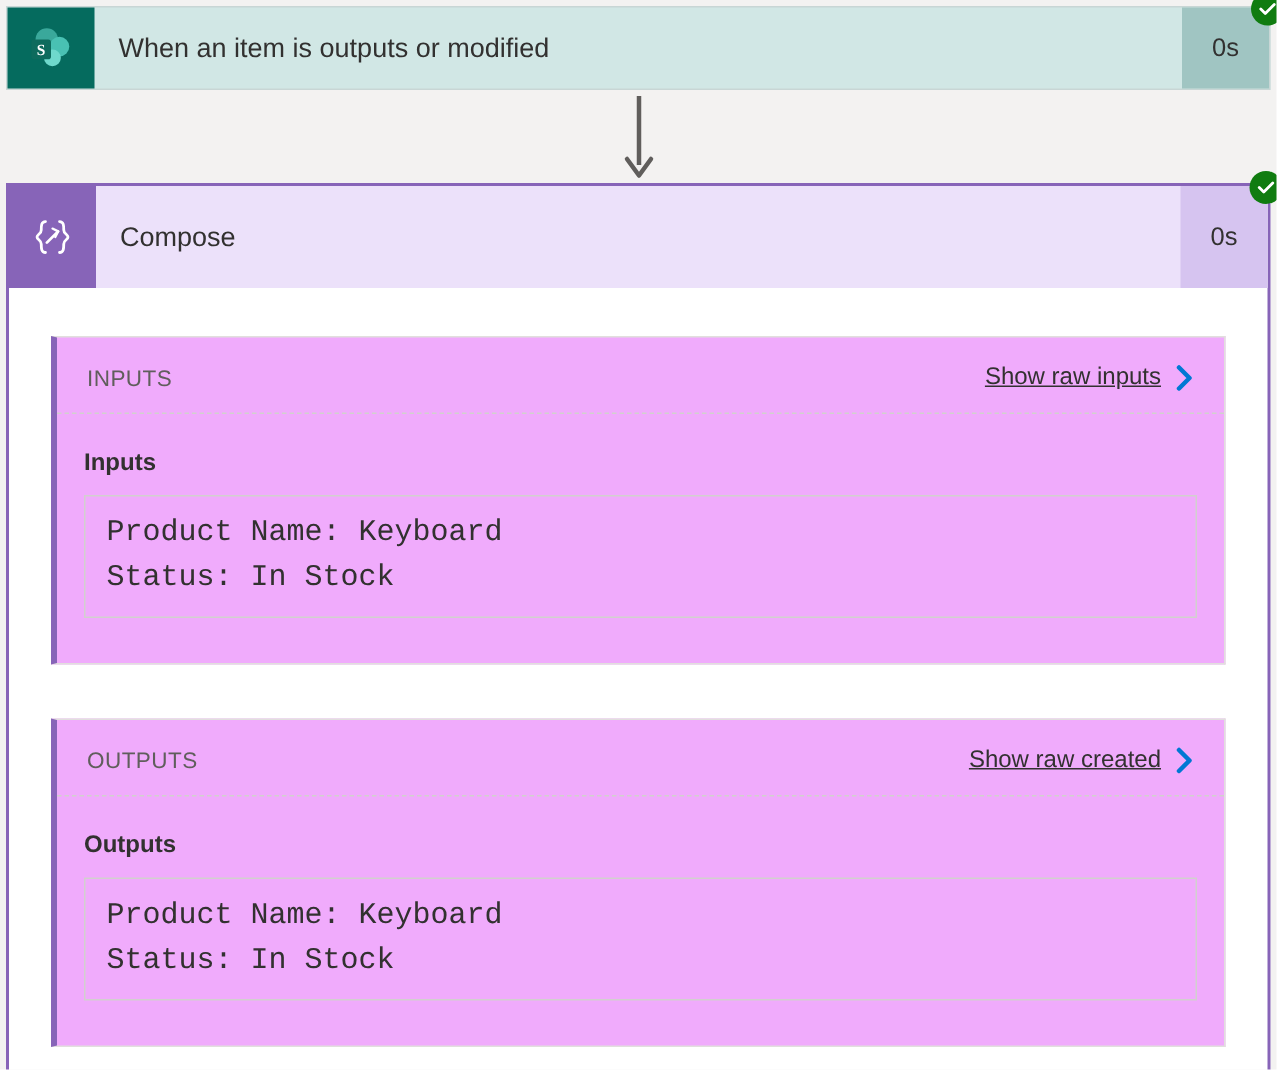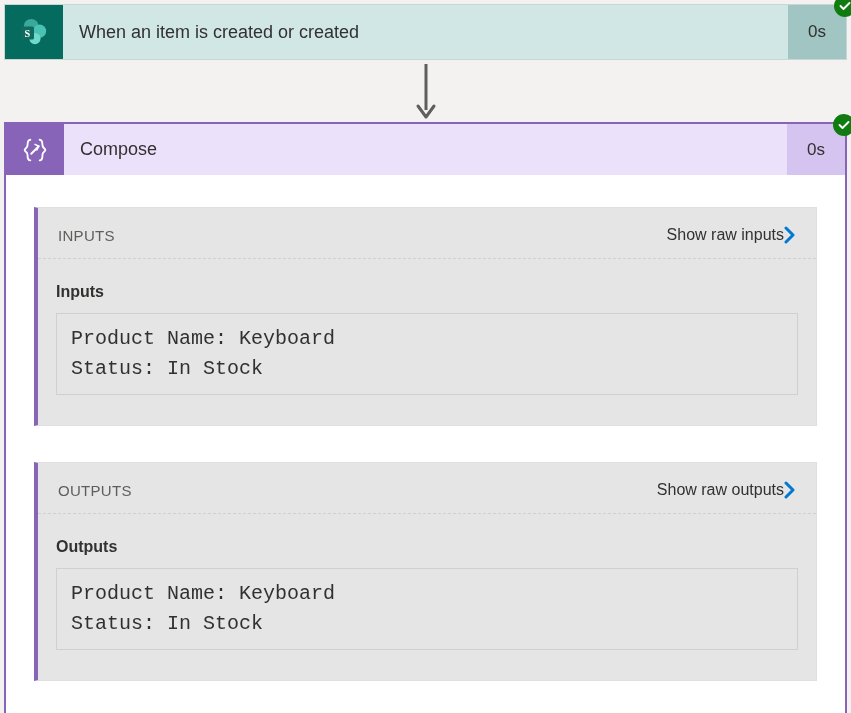--- a/index.html
+++ b/index.html
@@ -87,21 +87,21 @@
       position: relative;
       border: 2px solid #8764b8;
       background: #fff;
       display: flex;
       flex-direction: column;
     }
     .compose-header {
       display: flex;
       align-items: stretch;
       background: #ece1fa;
-      height: 51px;
+      height: 68px;
     }
     .compose-icon {
       width: 58px;
       background: #8764b8;
       display: flex;
       align-items: center;
       justify-content: center;
       flex-shrink: 0;
     }
     .compose-title {
@@ -122,43 +122,45 @@
       color: #323130;
       flex-shrink: 0;
     }
     .card-body {
       padding: 32px 28px 36px 28px;
     }
     .section-panel {
       border: 1px solid #e1dfdd;
       border-left: 4px solid #8764b8;
       margin-bottom: 36px;
-      background: #e5e5e5;
+      background: #f0abfc;
     }
     .section-panel:last-child {
       margin-bottom: 16px;
     }
     .section-head {
       display: flex;
       justify-content: space-between;
       align-items: center;
       padding: 18px 20px 14px 20px;
       border-bottom: 1px dashed #d2d0ce;
     }
     .section-head-label {
       font-size: 15px;
       color: #605e5c;
       letter-spacing: 0.3px;
     }
     .show-raw {
       display: flex;
       align-items: center;
+      gap: 10px;
       font-size: 16px;
       color: #323130;
       cursor: pointer;
+      text-decoration: underline;
     }
     .show-raw svg {
       color: #0078d4;
     }
     .section-body {
       padding: 24px 18px 30px 18px;
     }
     .sub-label {
       font-size: 16px;
       font-weight: 600;
@@ -185,21 +187,21 @@
       <div class="sp-logo">
         <svg viewBox="0 0 32 32" width="30" height="30">
           <circle cx="13" cy="10" r="8" fill="#3aa89b"></circle>
           <circle cx="22" cy="15" r="7" fill="#49c1b3"></circle>
           <circle cx="17" cy="23" r="6" fill="#6fd9cc"></circle>
           <rect x="2" y="10" width="14" height="14" rx="2" fill="#0e6b5d"></rect>
           <text x="9" y="21" text-anchor="middle" fill="#fff" font-family="Segoe UI" font-weight="600" font-size="11">S</text>
         </svg>
       </div>
     </div>
-    <div class="trigger-title">When an item is created or created</div>
+    <div class="trigger-title">When an item is outputs or modified</div>
     <div class="trigger-duration">0s</div>
     <div class="check-badge">
       <svg viewBox="0 0 16 16">
           <path d="M2 8 L6 12 L14 4" stroke="#fff" stroke-width="2.5" fill="none" stroke-linecap="round" stroke-linejoin="round"></path>
         </svg>
     </div>
   </div>
 
   <div class="arrow-connector">
     <svg width="24" height="58" viewBox="0 0 24 58">
@@ -243,21 +245,21 @@
           <div class="sub-label">Inputs</div>
           <div class="code-box">Product Name: Keyboard
 Status: In Stock</div>
         </div>
       </div>
 
       <div class="section-panel">
         <div class="section-head">
           <div class="section-head-label">OUTPUTS</div>
           <div class="show-raw">
-            <span>Show raw outputs</span>
+            <span>Show raw created</span>
             <svg width="12" height="18" viewBox="0 0 12 18">
               <path d="M2 2 L9 9 L2 16" stroke="currentColor" stroke-width="3" fill="none" stroke-linecap="round" stroke-linejoin="round"></path>
             </svg>
           </div>
         </div>
         <div class="section-body">
           <div class="sub-label">Outputs</div>
           <div class="code-box">Product Name: Keyboard
 Status: In Stock</div>
         </div>

